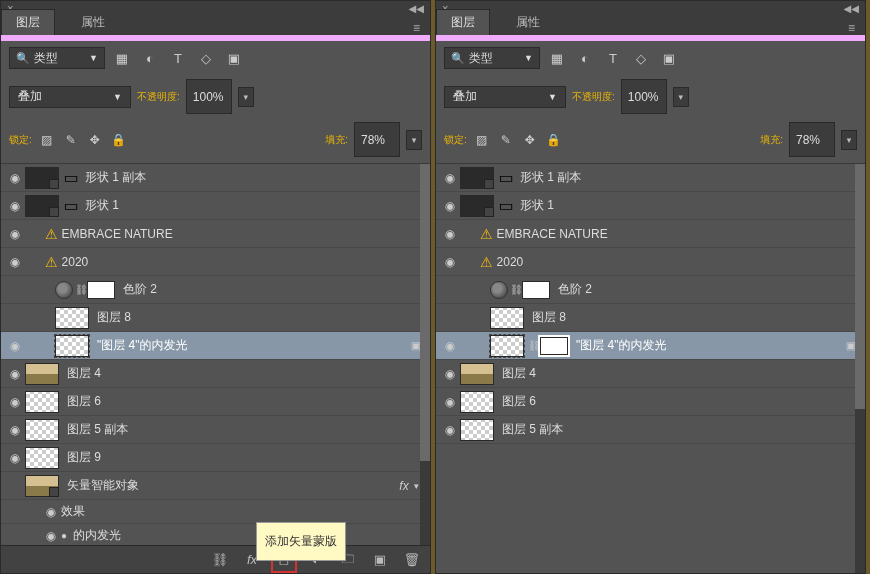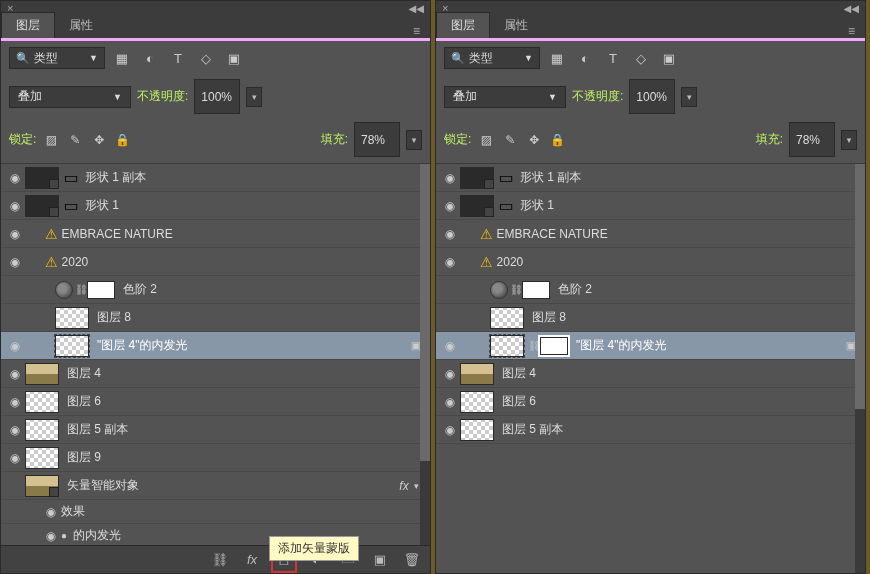--- a/index.html
+++ b/index.html
@@ -1,34 +1,34 @@
 <!DOCTYPE html>
 <html><head>
 <meta charset="utf-8">
 <style>
 * { margin: 0; padding: 0; box-sizing: border-box; font-family: "Microsoft YaHei", Arial, sans-serif; }
 body { background: #6b5a2a; width: 870px; height: 574px; display: flex; gap: 4px; padding: 0; }
 .panel { background: #535353; width: 431px; display: flex; flex-direction: column; border: 1px solid #2a2a2a; }
 .panel-top { background: #3c3c3c; height: 14px; display: flex; align-items: center; justify-content: space-between; padding: 0 6px; }
 .close-x { color: #aaa; font-size: 11px; cursor: pointer; }
 .collapse { color: #aaa; font-size: 10px; }
-.tabs { display: flex; background: #3c3c3c; height: 26px; border-bottom: 3px solid #f0abfc; align-items: flex-end; }
+.tabs { display: flex; background: #3c3c3c; height: 26px; border-bottom: 6px solid #f0abfc; align-items: flex-end; gap: 12px; }
 .tab { padding: 4px 14px; color: #bbb; font-size: 12px; background: #3c3c3c; cursor: pointer; border-top: 1px solid transparent; }
 .tab.active { background: #535353; color: #ddd; border-top: 1px solid #2a2a2a; border-left: 1px solid #2a2a2a; border-right: 1px solid #2a2a2a; }
 .tabs-menu { margin-left: auto; padding: 0 10px; color: #aaa; font-size: 12px; }
 .filter-row { display: flex; align-items: center; padding: 6px 8px; gap: 8px; background: #535353; }
 .filter-select { display: flex; align-items: center; background: #3c3c3c; border: 1px solid #2a2a2a; height: 22px; padding: 0 6px; min-width: 96px; color: #ddd; font-size: 12px; }
 .filter-select .mag { margin-right: 4px; font-size: 11px; }
 .filter-select .chev { margin-left: auto; font-size: 9px; }
 .icon-strip { display: flex; gap: 10px; align-items: center; }
 .fi { width: 18px; height: 18px; display: flex; align-items: center; justify-content: center; color: #ccc; font-size: 13px; cursor: pointer; }
 .blend-row { display: flex; align-items: center; padding: 4px 8px; gap: 6px; background: #535353; }
 .blend-select { background: #3c3c3c; border: 1px solid #2a2a2a; height: 22px; padding: 0 8px; color: #ddd; font-size: 12px; display: flex; align-items: center; min-width: 122px; }
 .blend-select .chev { margin-left: auto; font-size: 9px; }
-.lbl { color: #bef264; font-size: 12px; }
+.lbl { color: #eab308; font-size: 10px; }
 .pct-box { background: #3c3c3c; border: 1px solid #2a2a2a; height: 35px; padding: 0 6px; color: #ddd; font-size: 12px; display: flex; align-items: center; min-width: 46px; }
 .pct-btn { width: 16px; height: 20px; background: #3c3c3c; border: 1px solid #2a2a2a; display: flex; align-items: center; justify-content: center; color: #bbb; font-size: 9px; }
 .lock-row { display: flex; align-items: center; padding: 4px 8px 6px; gap: 6px; background: #535353; border-bottom: 1px solid #3a3a3a; }
 .lock-icons { display: flex; gap: 6px; }
 .li { width: 18px; height: 18px; display: flex; align-items: center; justify-content: center; color: #ccc; font-size: 12px; border: 1px solid transparent; }
 .layers { flex: 1; overflow: hidden; background: #535353; position: relative; }
 .layer { display: flex; align-items: center; height: 28px; border-bottom: 1px solid #484848; padding-left: 4px; padding-right: 6px; }
 .layer.selected { background: #8797a8; }
 .eye { width: 20px; height: 20px; display: flex; align-items: center; justify-content: center; color: #ccc; font-size: 12px; cursor: pointer; }
 .indent { width: 20px; }
@@ -43,21 +43,21 @@
 .warn { color: #FFC107; font-size: 14px; }
 .layer-name { color: #ddd; font-size: 12px; margin-left: 4px; }
 .layer.selected .layer-name { color: #fff; }
 .right-badge { margin-left: auto; width: 16px; height: 16px; display: flex; align-items: center; justify-content: center; color: #ccc; font-size: 11px; }
 .fx-row { display: flex; align-items: center; height: 24px; padding-left: 40px; color: #ddd; font-size: 12px; border-bottom: 1px solid #484848; }
 .fx-eye { width: 20px; display: flex; justify-content: center; color: #ccc; font-size: 12px; }
 .fx-dot { margin-right: 6px; font-size: 10px; color: #ccc; }
 .bottom-bar { height: 28px; background: #424242; border-top: 1px solid #2a2a2a; display: flex; align-items: center; justify-content: flex-end; padding: 0 8px; gap: 12px; }
 .bb { width: 20px; height: 20px; display: flex; align-items: center; justify-content: center; color: #bbb; font-size: 13px; cursor: pointer; position: relative; }
 .bb.highlighted { outline: 2px solid #d43333; outline-offset: 1px; }
-.tooltip { position: absolute; bottom: 12px; left: 268px; background: #FFF9C4; border: 1px solid #999; padding: 3px 8px; color: #333; font-size: 12px; white-space: nowrap; z-index: 10; }
+.tooltip { position: absolute; bottom: 12px; left: 255px; background: #FFF9C4; border: 1px solid #999; padding: 10px 8px; color: #333; font-size: 12px; white-space: nowrap; z-index: 10; }
 .scrollbar { position: absolute; right: 0; top: 0; width: 10px; background: #3a3a3a; }
 .scrollbar.full { height: 100%; }
 .scroll-thumb { background: #6a6a6a; width: 100%; }
 .adj-circle { width: 18px; height: 18px; border-radius: 50%; background: radial-gradient(circle at 40% 40%, #888 30%, #555 70%); border: 1px solid #333; margin-right: 2px; }
 .link8 { width: 12px; font-size: 10px; color: #ccc; }
 .spacer { flex: 1; }
 .underlined { }
 </style>
 </head>
 <body>

